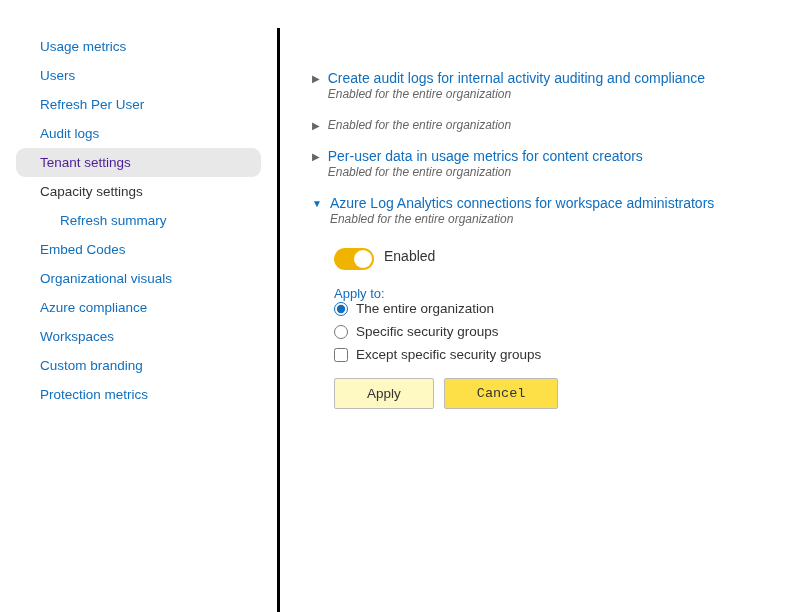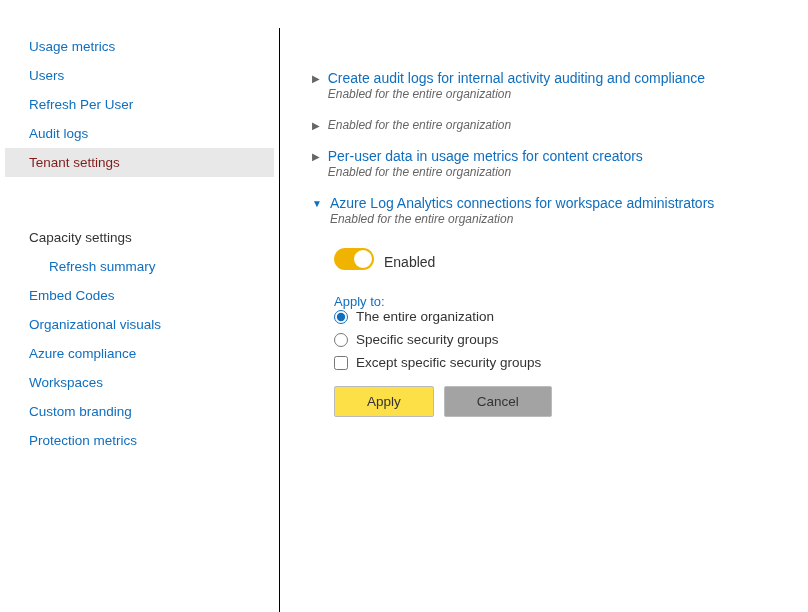--- a/index.html
+++ b/index.html
@@ -34,50 +34,50 @@
     .main-content {
       display: flex;
       flex: 1;
       overflow: hidden;
     }
 
     
     .sidebar {
       width: 280px;
       min-width: 280px;
-      border-right: 1px solid #000000;
+      border-right: 3px solid #000000;
       overflow-y: auto;
-      padding: 4px 5px;
+      padding: 4px 16px;
     }
 
     .sidebar-item {
       display: flex;
       align-items: center;
       padding: 7px 24px;
       cursor: pointer;
       color: #106ebe;
       font-size: 13.5px;
       transition: background 0.1s;
     }
 
     .sidebar-item.active {
       background: #e8e8e8;
-      color: #7f1d1d;
+      color: #4c1d95;
       font-weight: 500;
+      border-radius: 9px;
     }
 
     .sidebar-item.sub-item {
       padding-left: 44px;
     }
 
     .sidebar-item.section-header {
       color: #333;
       cursor: default;
       font-weight: 400;
-      margin-top: 46px;
     }
 
     
     .content-panel {
       flex: 1;
       padding: 20px 32px;
       overflow-y: auto;
     }
 
     .section-title {
@@ -126,22 +126,22 @@
 
     
     .expanded-section {
       margin-left: 22px;
       margin-top: 10px;
       padding: 8px 0;
     }
 
     .toggle-row {
       display: flex;
-      align-items: flex-end;
-      margin-bottom: 24px;
+      align-items: flex-start;
+      margin-bottom: 16px;
     }
 
     .toggle {
       position: relative;
       width: 40px;
       height: 22px;
       margin-right: 10px;
       cursor: pointer;
     }
 
@@ -236,27 +236,28 @@
       padding: 7px 32px;
       font-size: 13.5px;
       border: 1px solid #ccc;
       cursor: pointer;
       background: #f4f4f4;
       color: #333;
       border-radius: 2px;
     }
 
     .btn-primary {
+      background: #fef9c3;
+      border-color: #bbb;
+    }
+
+    .btn-secondary {
       background: #fde047;
       border-color: #bbb;
-    }
-
-    .btn-secondary {
-      background: #a3a3a3;
-      border-color: #bbb;
+      font-family: Liberation Mono, monospace;
     }
   </style>
 </head>
 <body>
 
 <div class="app-container">
   <div class="page-header">
     <h1></h1>
   </div>
 

